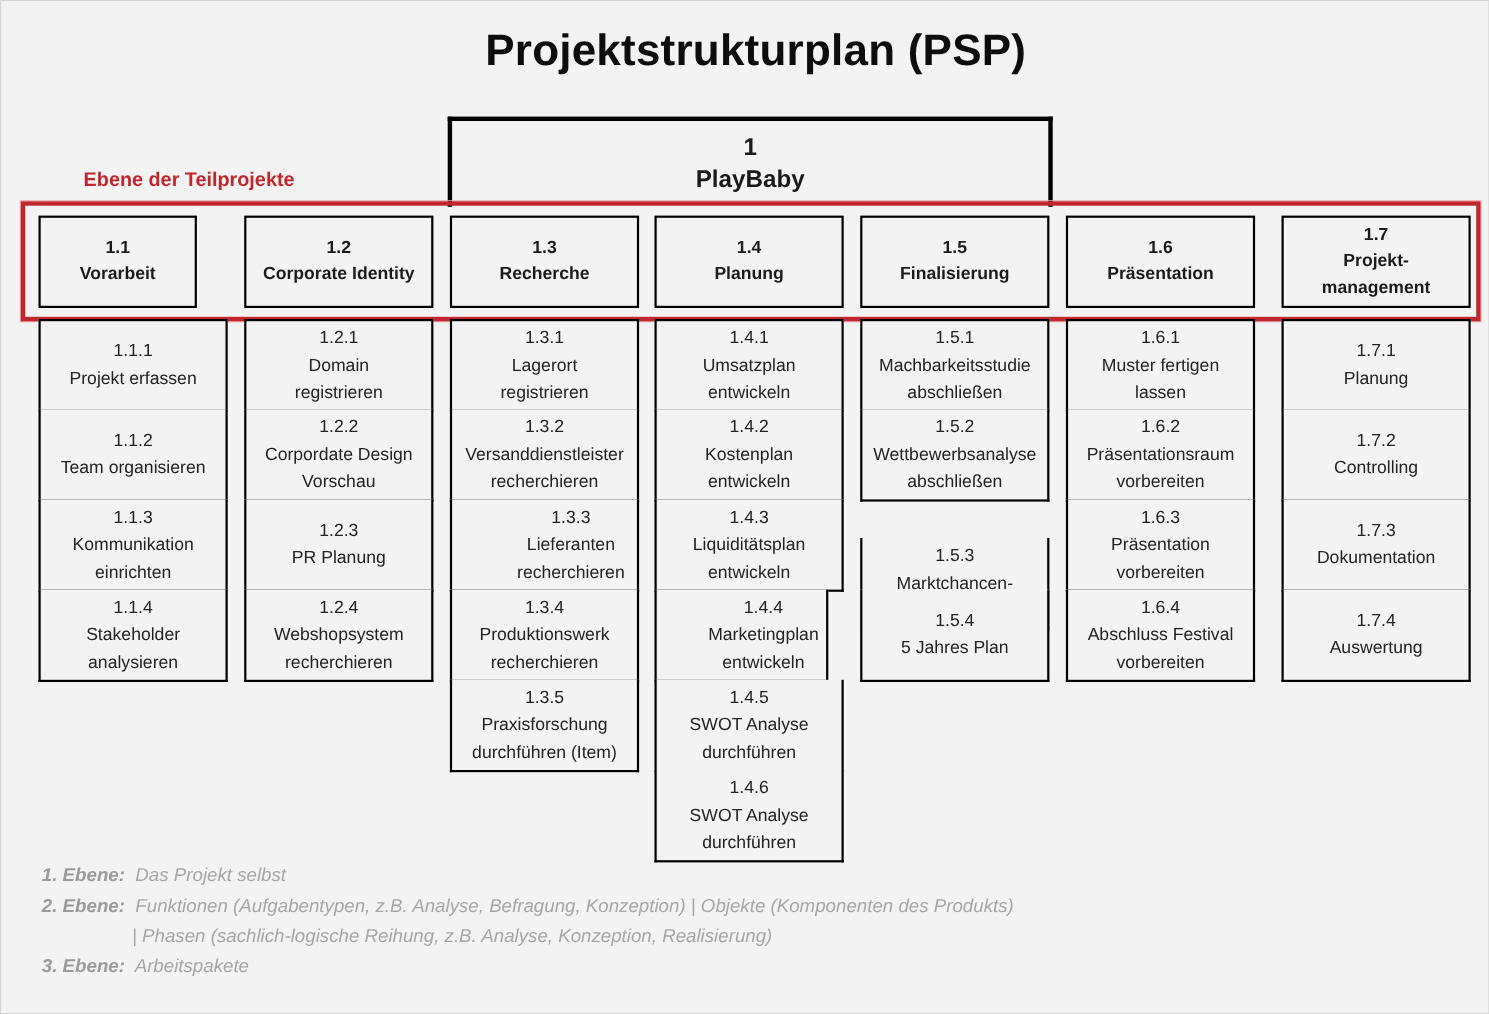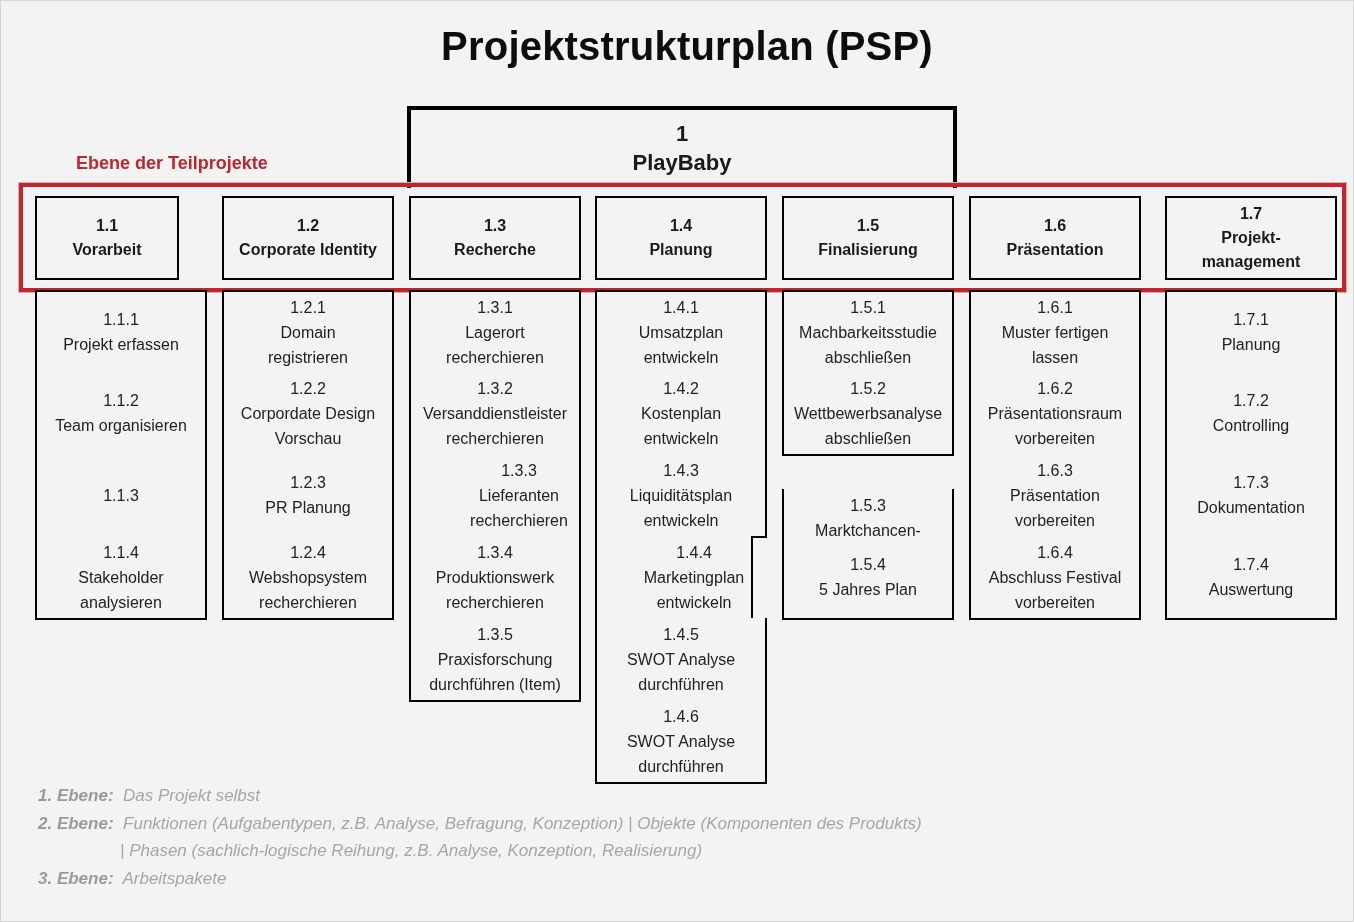--- a/index.html
+++ b/index.html
@@ -68,20 +68,22 @@
     <div class="box task" style="left: 35px; width: 172px; top: 290px;">
       <div>1.1.1</div>
       <div class="t">Projekt erfassen</div>
     </div>
     <div class="box task" style="left: 35px; width: 172px; top: 372px; border-top: none; height: 84px;">
       <div>1.1.2</div>
       <div class="t">Team organisieren</div>
     </div>
     <div class="box task" style="left: 35px; width: 172px; top: 454px; border-top: none; height: 84px;">
       <div>1.1.3</div>
+      <div class="t">Kommunikation
+einrichten</div>
     </div>
     <div class="box task" style="left: 35px; width: 172px; top: 536px; border-top: none; height: 84px;">
       <div>1.1.4</div>
       <div class="t">Stakeholder
 analysieren</div>
     </div>
     <div class="box head" style="left: 222px; width: 172px;">
       <div>1.2</div>
       <div class="t">Corporate Identity</div>
     </div>
@@ -104,21 +106,21 @@
       <div class="t">Webshopsystem
 recherchieren</div>
     </div>
     <div class="box head" style="left: 409px; width: 172px;">
       <div>1.3</div>
       <div class="t">Recherche</div>
     </div>
     <div class="box task" style="left: 409px; width: 172px; top: 290px;">
       <div>1.3.1</div>
       <div class="t">Lagerort
-recherchieren</div>
+registrieren</div>
     </div>
     <div class="box task" style="left: 409px; width: 172px; top: 372px; border-top: none; height: 84px;">
       <div>1.3.2</div>
       <div class="t">Versanddienstleister
 recherchieren</div>
     </div>
     <div class="box task" style="left: 409px; width: 172px; top: 454px; border-top: none; height: 84px; padding-left: 48px;">
       <div>1.3.3</div>
       <div class="t">Lieferanten
 recherchieren</div>

